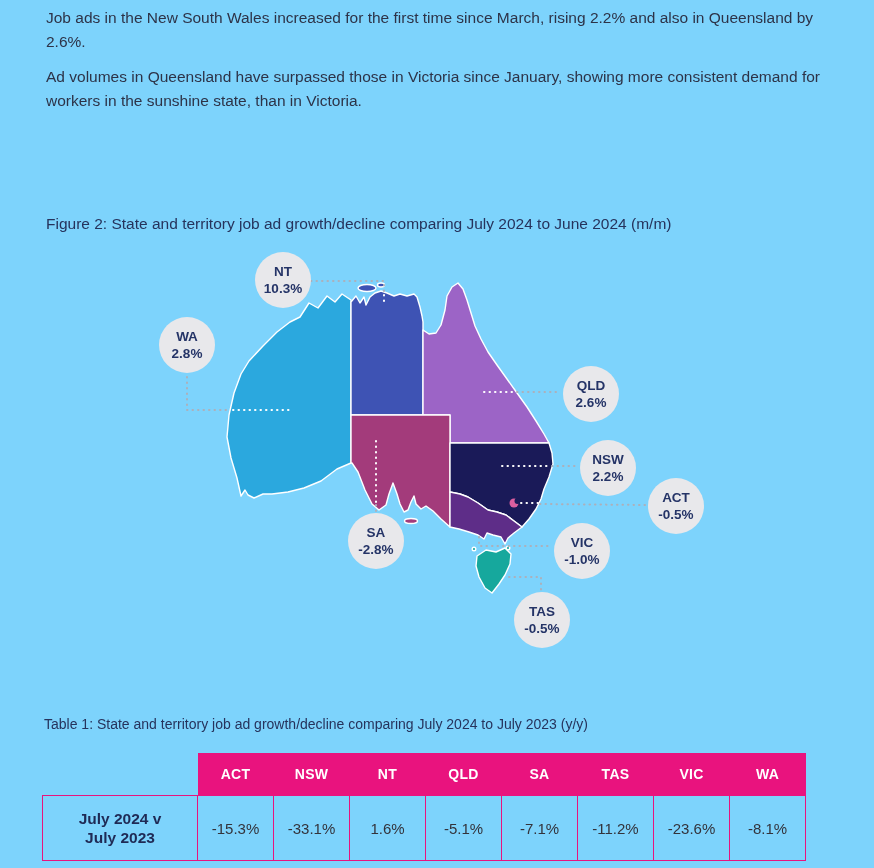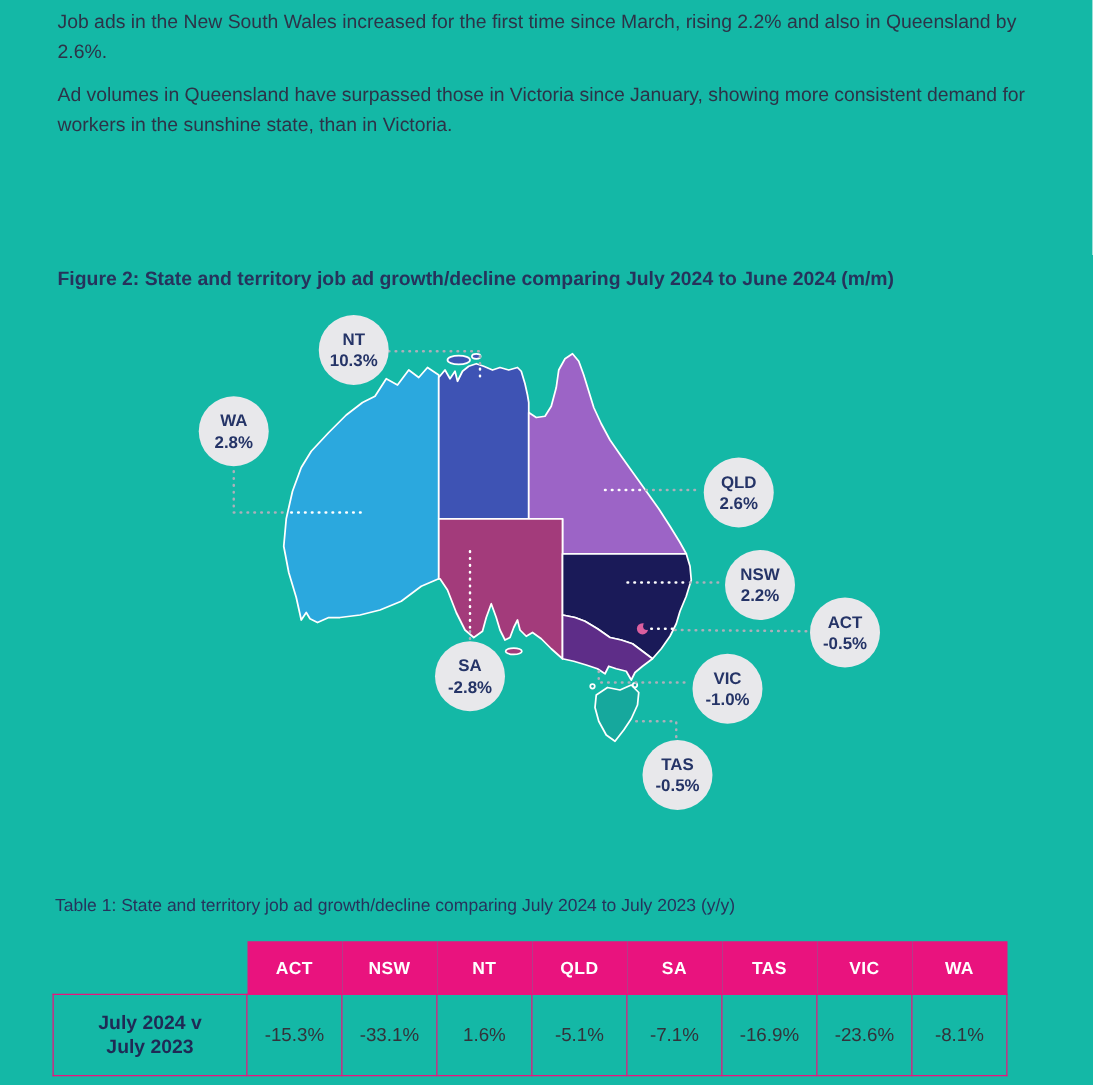--- a/index.html
+++ b/index.html
@@ -1,21 +1,21 @@
 <!DOCTYPE html>
 <html><head>
 <meta charset="utf-8">
 <style>
   html,body{margin:0;padding:0;background:#fff;}
-  .page{position:relative;width:874px;height:868px;background:#14b8a6;overflow:hidden;
+  .page{position:relative;width:874px;height:868px;background:#7dd3fc;overflow:hidden;
         font-family:"Liberation Sans",sans-serif;}
   .paragraphs{position:absolute;left:46px;top:6px;width:780px;}
   .paragraphs p{margin:0 0 11px 0;font-size:15.5px;line-height:24px;color:#2D3348;}
   .fig-title{position:absolute;left:46px;top:215px;margin:0;font-size:15.5px;
-             font-weight:bold;color:#26335C;}
+             font-weight:normal;color:#26335C;}
   .map-svg{position:absolute;left:0;top:0;width:874px;height:868px;}
   .bubble{position:absolute;width:56px;height:56px;border-radius:50%;background:#E8E8EB;
           display:flex;flex-direction:column;align-items:center;justify-content:center;z-index:2;}
   .bubble span{font-size:13.5px;font-weight:bold;color:#253467;line-height:17px;white-space:nowrap;}
   .tab-title{position:absolute;left:44px;top:716px;margin:0;font-size:14px;
              font-weight:normal;color:#26335C;}
   table.yoy{position:absolute;left:42px;top:753px;border-collapse:collapse;table-layout:fixed;}
   table.yoy th.corner{width:154px;border:0;background:transparent;padding:0;}
   table.yoy th.col{width:75px;height:42px;background:#E9137E;color:#fff;font-size:14px;
                    font-weight:bold;text-align:center;border:0;letter-spacing:.3px;padding:0;}
@@ -127,20 +127,20 @@
       <tr>
         <td class="rowlabel">
           <div>July 2024 v</div>
           <div>July 2023</div>
         </td>
         <td>-15.3%</td>
         <td>-33.1%</td>
         <td>1.6%</td>
         <td>-5.1%</td>
         <td>-7.1%</td>
-        <td>-16.9%</td>
+        <td>-11.2%</td>
         <td>-23.6%</td>
         <td>-8.1%</td>
       </tr>
     </tbody>
   </table>
 
 </div>
 
 </body></html>

